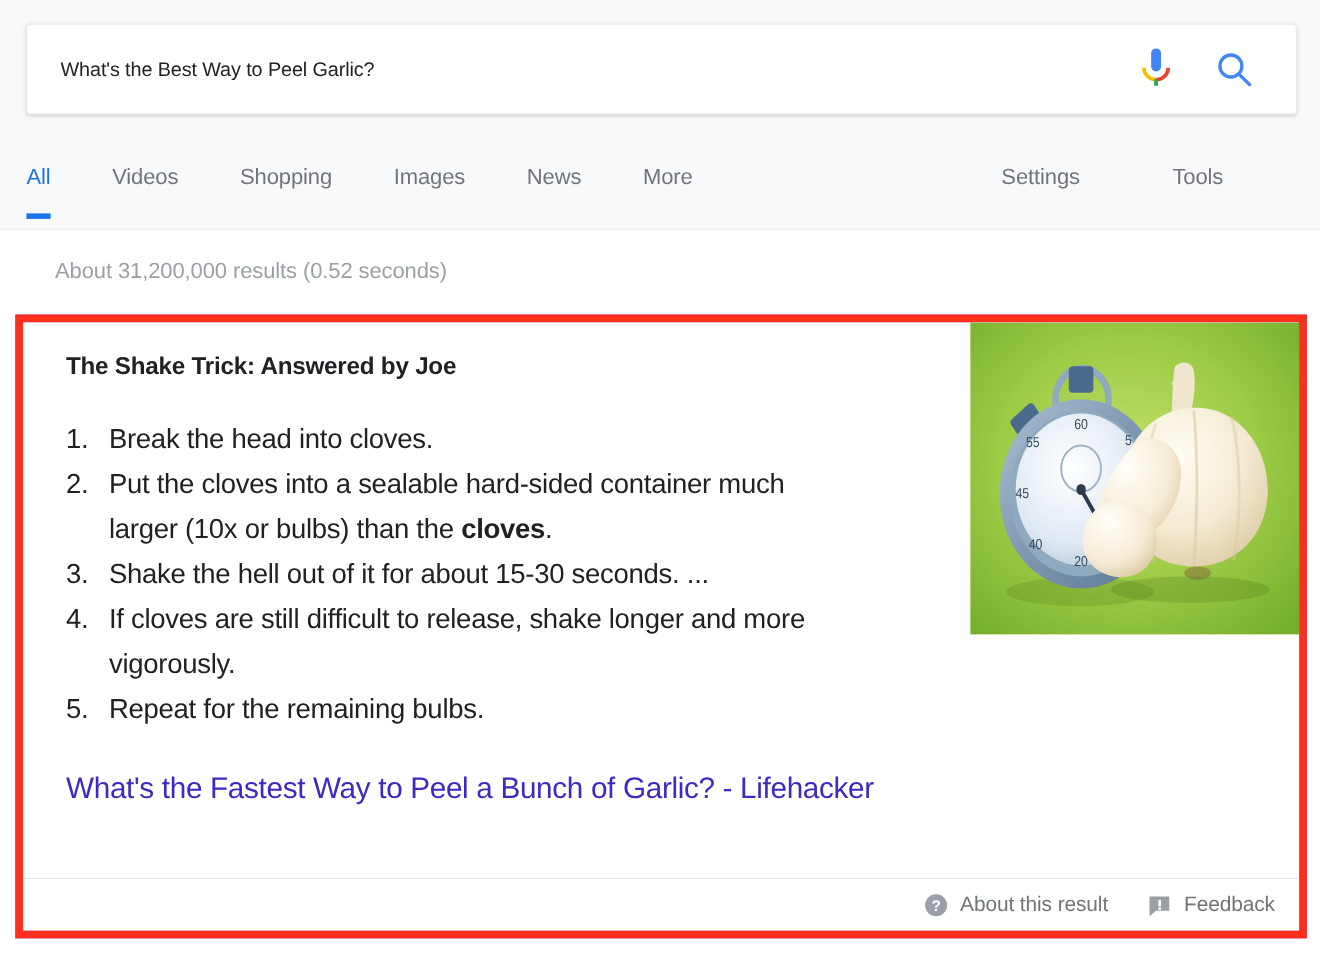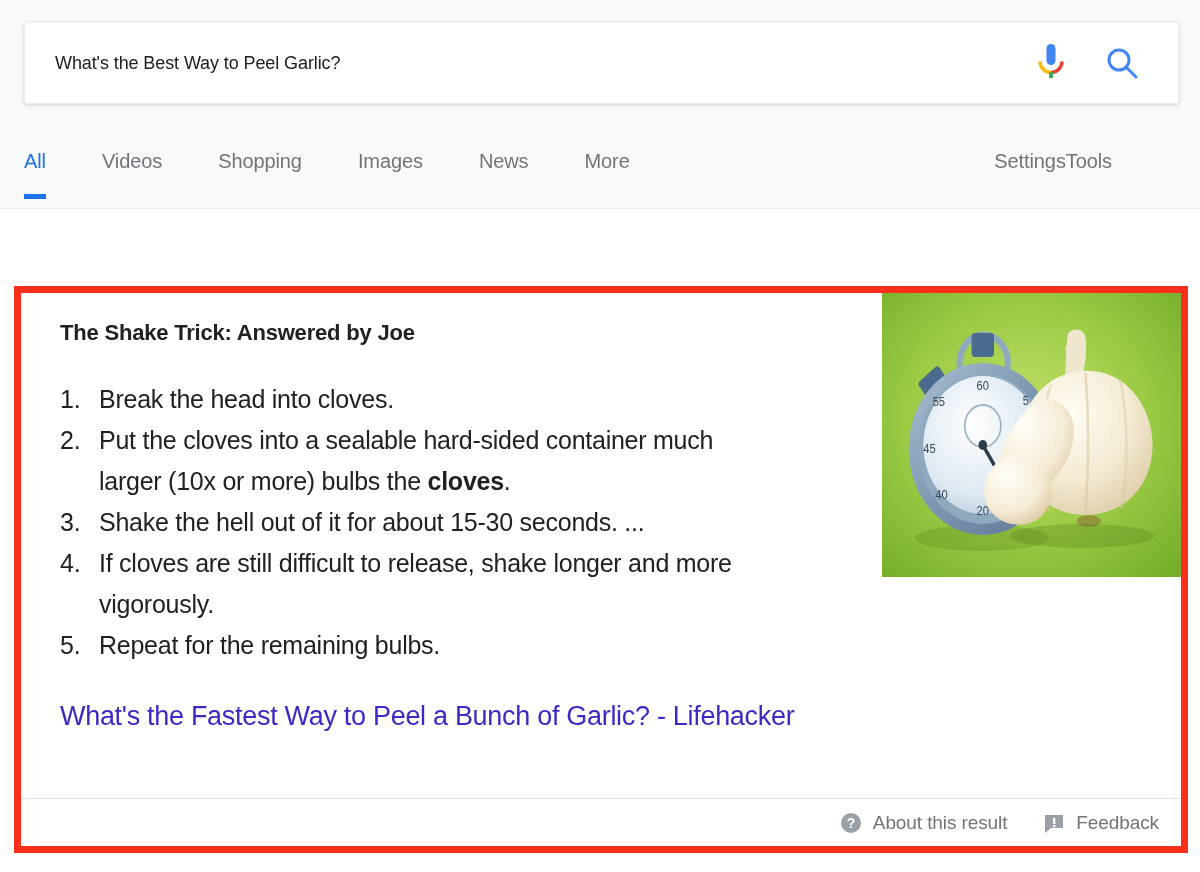--- a/index.html
+++ b/index.html
@@ -85,21 +85,21 @@
   .nav-left .nav-item:first-child { padding-left: 0; }
   .nav-item.active { color: #1a73e8; font-weight: normal; }
   .nav-item.active::after {
     content: "";
     position: absolute;
     left: 0; right: 28px;
     bottom: -26px;
     height: 5px;
     background: #1a73e8;
   }
-  .nav-right .nav-item { padding: 10px 0 0 0; }
+  .nav-right .nav-item { padding: 10px 0 0 0; margin-left: 84px; }
   .nav-right .nav-item:first-child { margin-left: 0; }
 
   
   .result-stats {
     position: absolute;
     left: 50px; top: 236px;
     font-size: 20px;
     color: #9aa0a6;
     letter-spacing: -0.1px;
   }
@@ -248,31 +248,32 @@
       <div class="nav-item">Images</div>
       <div class="nav-item">News</div>
       <div class="nav-item">More</div>
     </div>
     <div class="nav-right">
       <div class="nav-item">Settings</div>
       <div class="nav-item">Tools</div>
     </div>
   </div>
 
+  <div class="result-stats">About 31,200,000 results (0.52 seconds)</div>
 
   <div class="highlight-frame">
     <div class="snippet">
 
       <div class="snippet-body">
 
         <div class="snippet-title">The Shake Trick: Answered by Joe</div>
 
         <ol class="snippet-list">
           <li><span>Break the head into cloves.</span></li>
-          <li><span>Put the cloves into a sealable hard-sided container much larger (10x or more) bulbs the </span><b>cloves</b><span>.</span></li>
+          <li><span>Put the cloves into a sealable hard-sided container much larger (10x or bulbs) than the </span><b>cloves</b><span>.</span></li>
           <li><span>Shake the hell out of it for about 15-30 seconds. ...</span></li>
           <li><span>If cloves are still difficult to release, shake longer and more vigorously.</span></li>
           <li><span>Repeat for the remaining bulbs.</span></li>
         </ol>
 
         <div class="snippet-link-block">
           <a class="snippet-link" href="#">What's the Fastest Way to Peel a Bunch of Garlic? - Lifehacker</a>
         </div>
 
         <div class="snippet-thumb">

